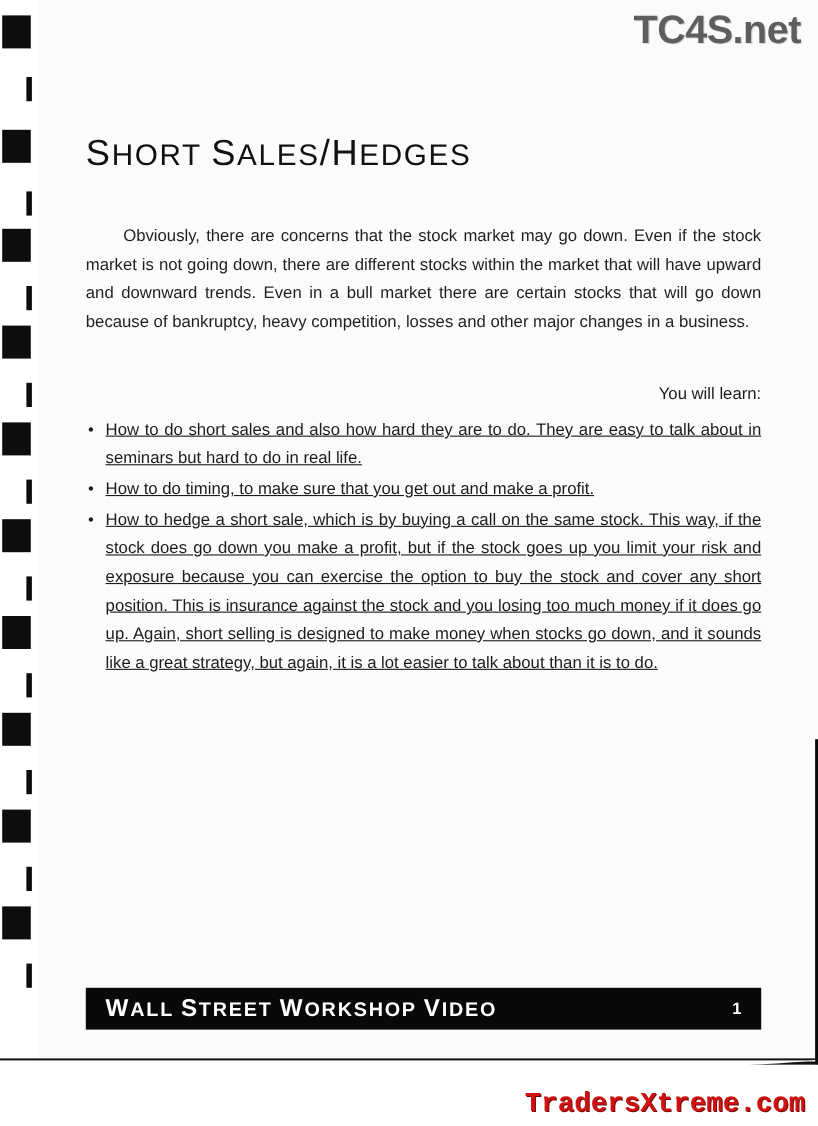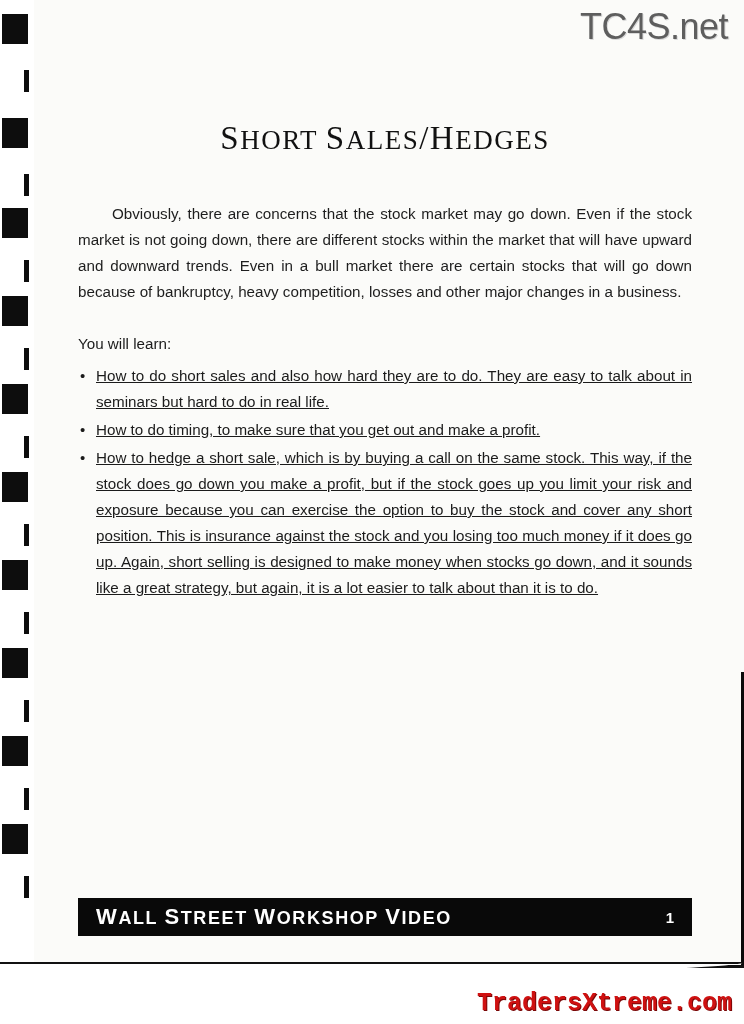--- a/index.html
+++ b/index.html
@@ -95,43 +95,43 @@
 
   
   .doc {
     position: absolute;
     left: 78px;
     top: 120px;
     width: 614px;
     color: #1b1b1b;
   }
   .doc-title {
-    text-align: center;
-    font-family: Liberation Serif, serif;
+    font-family: Liberation Sans, sans-serif;
     font-size: 27px;
     letter-spacing: 1.5px;
     font-weight: 400;
     color: #111;
     margin: 0 0 44px 0;
   }
   .doc-title .cap { font-size: 33px; }
 
   .para {
     font-size: 15.2px;
     line-height: 26px;
     text-align: justify;
-    margin: 0 0 26px 0;
+    margin: 0 0 40px 0;
     color: #1e1e1e;
   }
   .para.indent { text-indent: 34px; }
 
   .lead-in {
     font-size: 15.2px;
     line-height: 26px;
     margin: 0 0 6px 0;
+    text-align: right;
   }
 
   ul.bullets {
     list-style: none;
     margin: 0;
     padding: 0;
     text-decoration: underline;
   }
   ul.bullets li {
     position: relative;
@@ -176,21 +176,21 @@
     font-weight: 700;
     color: #fff;
   }
 
   
   .wm-top {
     position: absolute;
     right: 16px;
     top: 6px;
     font-size: 36px;
-    font-weight: 400;
+    font-weight: 700;
     color: #5e5e5e;
     font-family: "Liberation Sans", sans-serif;
     letter-spacing: -0.5px;
     text-shadow: 1px 1px 0 #d9d9d9;
   }
   .wm-center {
     position: absolute;
     left: 236px;
     top: 488px;
     font-size: 33px;

